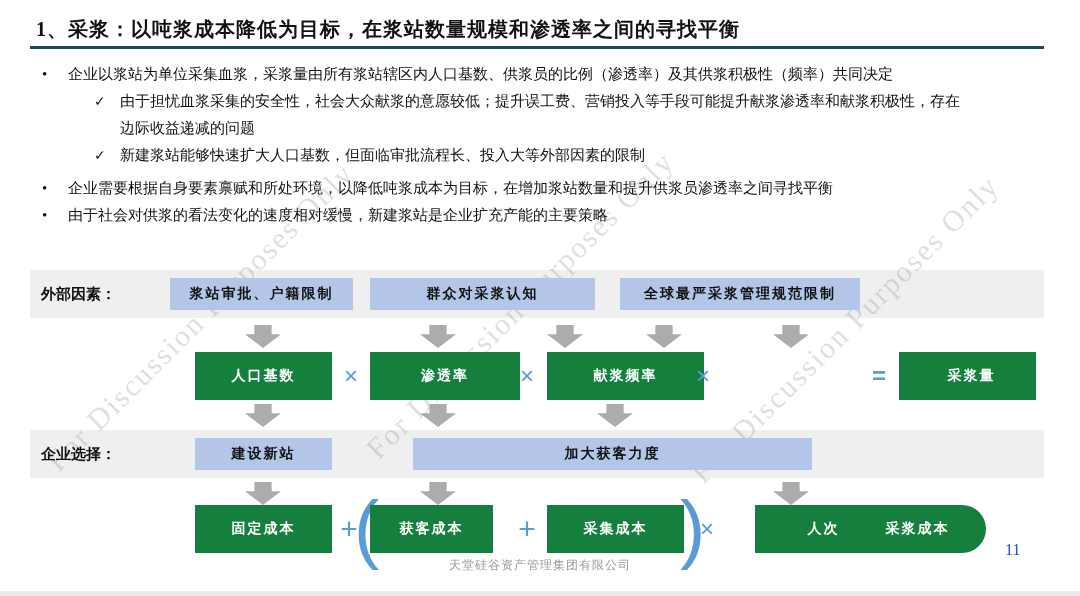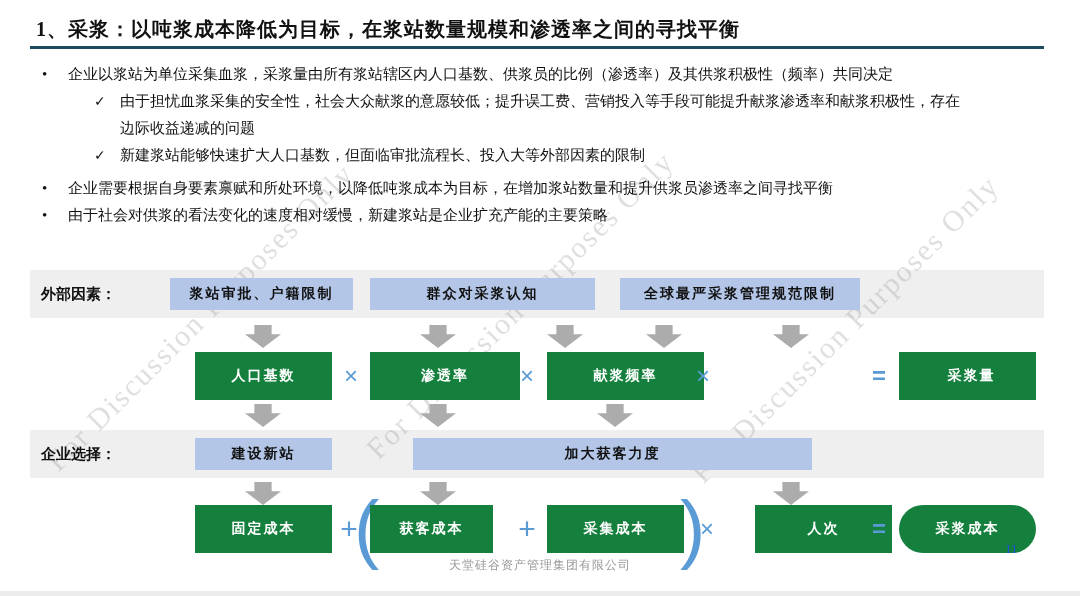--- a/index.html
+++ b/index.html
@@ -70,21 +70,21 @@
   .paren { position:absolute; z-index:2; color:#5b9bd5; height:76px;
     font-family:"Liberation Sans", sans-serif; font-size:76px;
     font-weight:200; line-height:72px; }
 
   
   .footer-company {
     position:absolute; left:0; right:0; top:557px; text-align:center;
     font-size:12px; color:#999999; z-index:3; letter-spacing:1px;
   }
   .page-number {
-    position:absolute; left:1005px; top:541px; font-size:13px; color:#1d4ed8;
+    position:absolute; left:1005px; top:541px; font-size:16px; color:#1d4ed8;
     z-index:3; font-family:"Liberation Serif", serif;
   }
   .bottom-edge { position:absolute; left:0; bottom:0; width:100%; height:5px;
     background:#ebebeb; z-index:4; }
 </style>
 </head>
 <body>
 
 <div class="slide">
 
@@ -158,19 +158,19 @@
   <div class="box-blue" style="left:195px; top:505px; width:137px;">固定成本</div>
   <div class="op op-plus" style="left:334px; top:505px;">+</div>
   <div class="paren" style="left:354px; top:492px;">(</div>
   <div class="box-blue" style="left:370px; top:505px; width:123px;">获客成本</div>
   <div class="op op-plus" style="left:512px; top:505px;">+</div>
   <div class="box-blue" style="left:547px; top:505px; width:137px;">采集成本</div>
   <div class="paren" style="left:680px; top:492px;">)</div>
   <div class="op op-x" style="left:692px; top:505px;">×</div>
   <div class="box-blue" style="left:723px; top:505px; width:137px;margin-left:32px;">人次</div>
   <div class="op op-eq" style="left:864px; top:505px;">=</div>
-  <div class="box-blue" style="left:899px; top:505px; width:137px;border-radius:24px;">采浆成本</div>
+  <div class="box-blue" style="left:849px; top:505px; width:137px;border-radius:24px;">采浆成本</div>
 
   <div class="footer-company">天堂硅谷资产管理集团有限公司</div>
   <div class="page-number">11</div>
   <div class="bottom-edge"></div>
 
 </div>
 
 </body></html>

